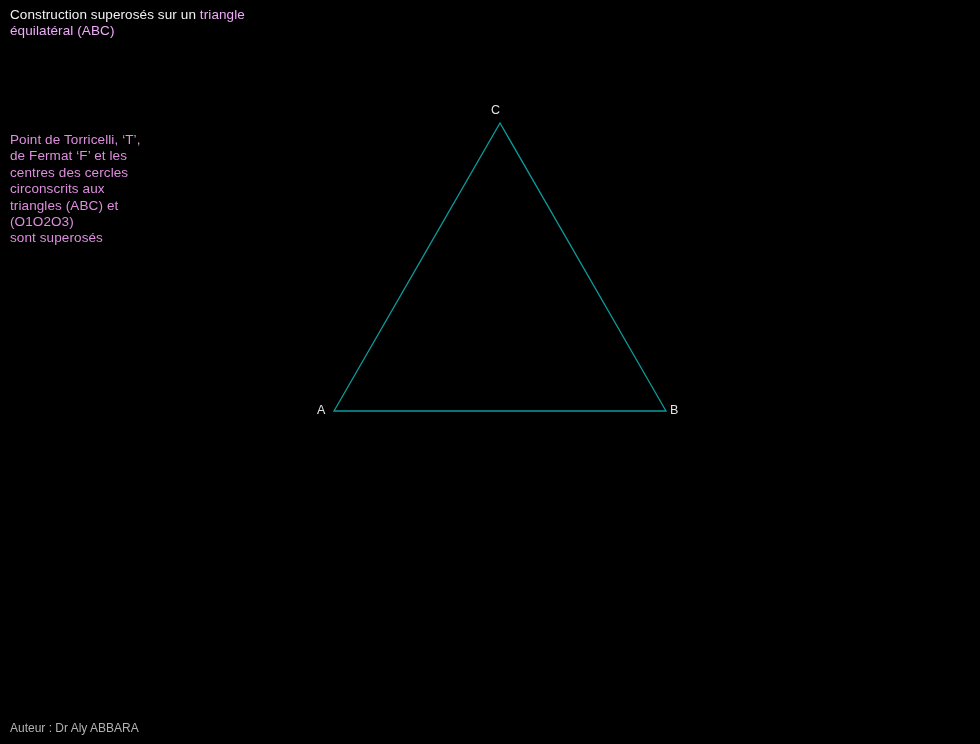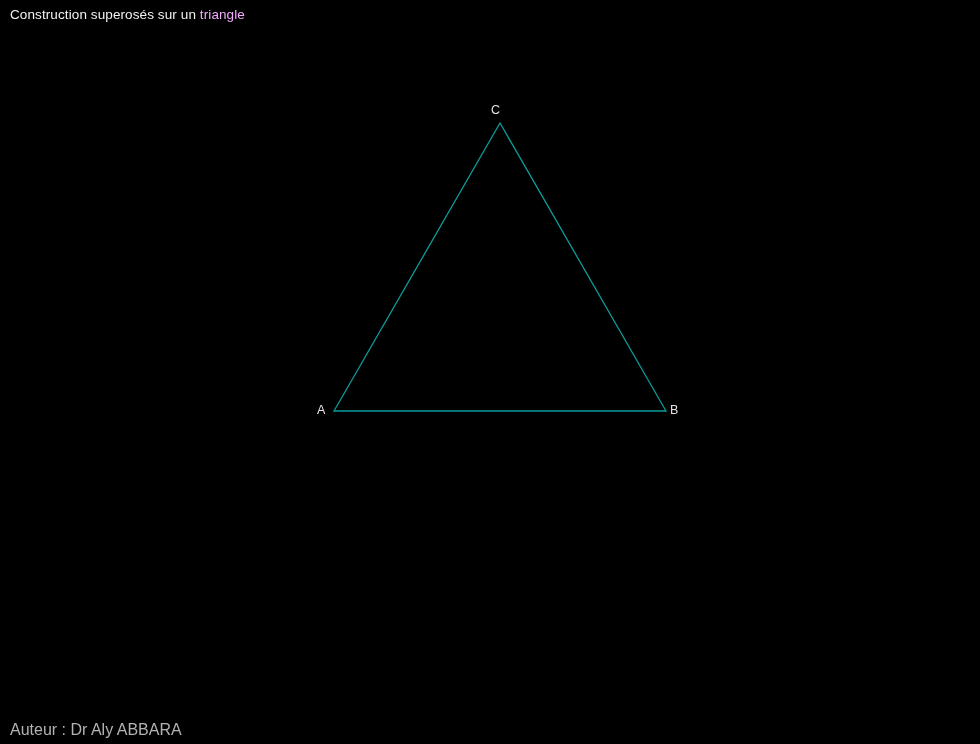--- a/index.html
+++ b/index.html
@@ -42,37 +42,47 @@
     line-height: 14px;
   }
   .vertex-label-a { left: 317px; top: 403px; }
   .vertex-label-b { left: 670px; top: 403px; }
   .vertex-label-c { left: 491px; top: 103px; }
   .footer-author {
     position: absolute;
     left: 10px;
     top: 721px;
     color: #b2b2b2;
-    font-size: 16px;
+    font-size: 12px;
   }
 </style>
 </head>
 <body>
 
 <div class="stage">
 
   <svg class="figure-svg" viewBox="0 0 980 744" xmlns="http://www.w3.org/2000/svg">
     <polygon points="334,411 666,411 500,123" fill="none" stroke="#0c9b9b" stroke-width="1.3"></polygon>
   </svg>
 
   <div class="vertex-label vertex-label-a">A</div>
   <div class="vertex-label vertex-label-b">B</div>
   <div class="vertex-label vertex-label-c">C</div>
 
   <div class="para para-title">
     <div><span>Construction superosés sur un </span><span class="txt-green">triangle</span></div>
+    <div class="txt-green">équilatéral (ABC)</div>
   </div>
 
 
+  <div class="para para-magenta">
+    <div>Point de Torricelli, ‘T’,</div>
+    <div>de Fermat ‘F’ et les</div>
+    <div>centres des cercles</div>
+    <div>circonscrits aux</div>
+    <div>triangles (ABC) et</div>
+    <div>(O1O2O3)</div>
+    <div>sont superosés</div>
+  </div>
 
   <div class="footer-author">Auteur : Dr Aly ABBARA</div>
 
 </div>
 
 </body></html>

